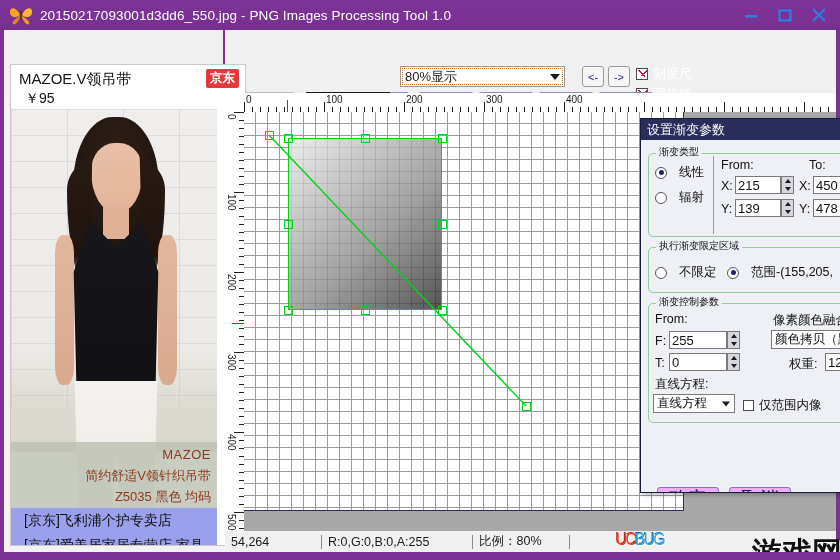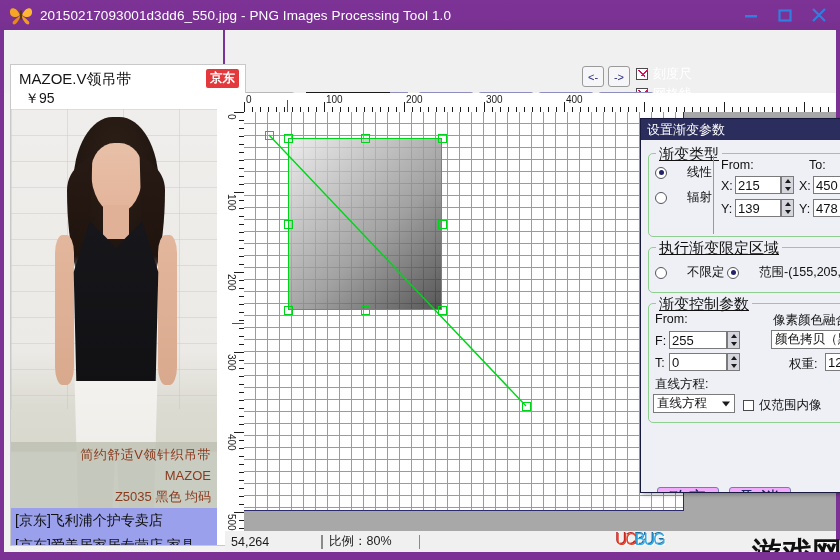--- a/index.html
+++ b/index.html
@@ -191,21 +191,21 @@
   }
   .lp-caption {
     position:absolute; left:0; right:0; top:333px; height:66px;
     background: rgba(186,190,176,.78);
     color:#8a3b1e; font-size:13px; text-align:right; padding: 2px 6px 0 0; line-height:21px;
   }
   .lp-caption div:first-child { letter-spacing:.5px; }
   .lp-rows { position:absolute; left:0; right:0; top:399px; }
   .lp-row {
     height: 25px; background:#9aa0ec; color:#101010; font-size:14px;
-    display:flex; align-items:center; padding-left:4px; white-space:nowrap; overflow:hidden;
+    display:flex; align-items:center; padding-left:13px; white-space:nowrap; overflow:hidden;
   }
 
   
   .canvas-wrap {
     position:absolute; left: 221px; top: 63px; width: 611px; height: 459px;
     background:#a8a8a8; overflow:hidden;
   }
   .ruler-corner { position:absolute; left:0; top:0; width:19px; height:19px; background:#ffffff; }
   .ruler-h {
     position:absolute; left:19px; top:0; width:592px; height:19px; background:#ffffff;
@@ -285,30 +285,30 @@
     overflow:hidden;
   }
   .dlg-title {
     height: 21px; background:#2b2d5c; color:#ffffff;
     font-size: 13px; display:flex; align-items:center; padding-left: 6px;
   }
   .gbox {
     position:absolute; border: 1.5px solid #8fcf8f; border-radius: 5px;
   }
   .gbox-lbl {
-    position:absolute; background:#eef0f6; font-size: 15px; color:#101010;
-    padding: 0 3px; top: -9px; left: 7px; white-space:nowrap;text-decoration:underline;
+    position:absolute; background:#eef0f6; font-size: 10px; color:#101010;
+    padding: 0 3px; top: -9px; left: 7px; white-space:nowrap;
   }
   #gbox-type { left: 7px; top: 34px; width: 232px; height: 84px; }
   #gbox-area { left: 7px; top: 128px; width: 232px; height: 46px; }
   #gbox-ctrl { left: 7px; top: 184px; width: 232px; height: 120px; }
 
   .radio { width:12px; height:12px; border:1.5px solid #55555f; border-radius:50%; display:inline-block; position:relative; flex:none; background:#fff;}
   .radio.on::after { content:""; position:absolute; left:2.5px; top:2.5px; width:5px; height:5px; background:#23236b; border-radius:50%; }
-  .rowflex { display:flex; align-items:center; gap:20px; }
+  .rowflex { display:flex; align-items:center; gap:12px; }
   .dlabel { font-size: 12.5px; color:#101010; white-space:nowrap; }
   .dinput {
     background:#ffffff; border:1px solid #7a7a7a; font-size: 13px; color:#101010;
     padding: 0 2px; height: 18px; display:flex; align-items:center;
   }
   .spin {
     width: 13px; height: 18px; background:#d6d6de; border:1px solid #7a7a7a;
     display:flex; flex-direction:column; align-items:center; justify-content:space-around;
   }
   .spin i { width:0;height:0;border-left:3.5px solid transparent;border-right:3.5px solid transparent; }
@@ -375,20 +375,24 @@
 
   <div class="left-edge"></div>
   <div class="right-edge"></div>
 
   <div class="client">
 
     <div class="toolbar">
       <div class="tb-sep-v"></div>
 
 
+      <div class="combo" id="zoom-combo">
+        <span>80%显示</span>
+        <span class="arrow"></span>
+      </div>
 
       <div class="navbtn" id="nav-prev">&lt;-</div>
       <div class="navbtn" id="nav-next">-&gt;</div>
 
       <div class="chk-group">
         <div class="chk-row">
           <span class="chk-box checked"></span>
           <span class="chk-label">刻度尺</span>
         </div>
         <div class="chk-row">
@@ -425,22 +429,22 @@
         <div class="brickwall"></div>
         <div class="model-hair"></div>
         <div class="model-face"></div>
         <div class="model-hair2"></div>
         <div class="model-neck"></div>
         <div class="model-arm-l"></div>
         <div class="model-arm-r"></div>
         <div class="model-body"></div>
         <div class="model-pants"></div>
         <div class="lp-caption">
+          <div>MAZOE</div>
           <div>简约舒适V领针织吊带</div>
-          <div>MAZOE</div>
           <div>Z5035 黑色 均码</div>
         </div>
         <div class="lp-rows">
           <div class="lp-row">[京东]飞利浦个护专卖店</div>
           <div class="lp-row">[京东]爱美居家居专营店,家具</div>
         </div>
       </div>
     </div>
 
     <div class="canvas-wrap">
@@ -607,20 +611,21 @@
         <div class="handle" style="left:193.5px;top:107.5px"></div>
         <div class="handle" style="left:39.5px;top:193.5px"></div>
         <div class="handle" style="left:116.5px;top:193.5px"></div>
         <div class="handle" style="left:193.5px;top:193.5px"></div>
       </div>
     </div>
 
     <div class="statusbar">
       <div class="sb-cell" style="width:96px">54,264</div>
       <div class="sb-div"></div>
+      <div class="sb-cell" style="width:150px">R:0,G:0,B:0,A:255</div>
       <div class="sb-div"></div>
       <div class="sb-cell" style="width:96px">比例：80%</div>
       <div class="sb-div"></div>
     </div>
 
     <div class="ucbug">
       <div class="uc-word">
         <span class="uc-red">UC</span><span class="uc-blue">BUG</span>
       </div>
       <div class="uc-cn">游戏网</div>

